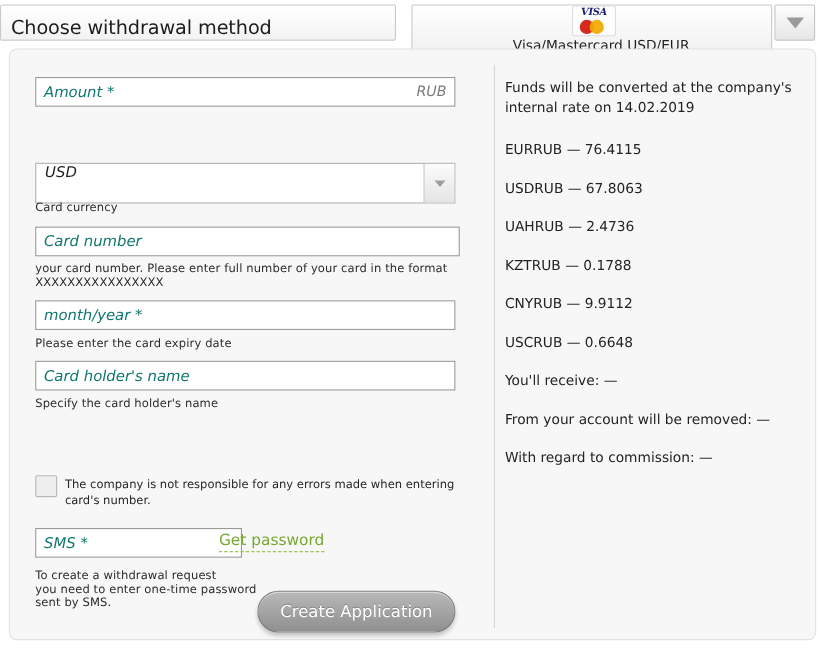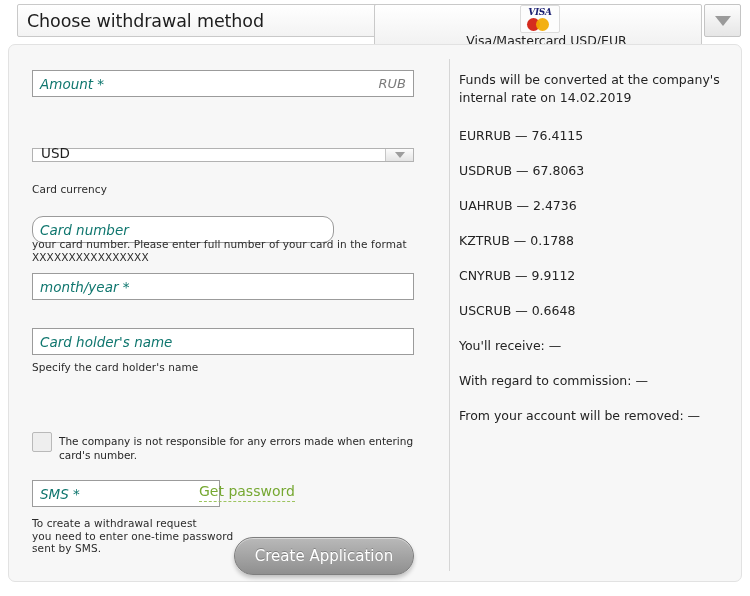--- a/index.html
+++ b/index.html
@@ -18,28 +18,28 @@
   
   .header {
     position: absolute;
     left: 0; top: 0;
     width: 750px;
     height: 44px;
     background: #ffffff;
   }
   .header-title-box {
     position: absolute;
-    left: 17px; top: 4px;
+    left: 0; top: 4px;
     width: 360px; height: 33px;
     background: linear-gradient(#ffffff, #f3f3f3);
     border: 1px solid #c9c9c9;
     border-radius: 2px;
     box-sizing: border-box;
     display: flex;
-    align-items: center;
+    align-items: flex-end;
     padding-left: 9px;
   }
   .header-title-text {
     font-size: 17.5px;
     color: #1d1d1d;
     letter-spacing: -0.1px;
     white-space: nowrap;
   }
   .header-method-box {
     position: absolute;
@@ -168,26 +168,27 @@
   }
   .helper {
     position: absolute;
     font-size: 10.5px;
     color: #2b2b2b;
     line-height: 12.5px;
     letter-spacing: 0.1px;
   }
   .selectbox {
     position: absolute;
-    height: 14px;
+    height: 37px;
     background: #ffffff;
     border: 1px solid #b2b2b2;
     box-sizing: border-box;
     display: flex;
-    align-items: flex-end;
+    align-items: flex-start;
+    font-style: italic;
   }
   .selectbox .val {
     font-size: 13.5px;
     color: #1f1f1f;
     padding-left: 8px;
   }
   .selectbox .arrowcell {
     margin-left: auto;
     width: 27px;
     height: 100%;
@@ -306,28 +307,29 @@
     </div>
 
     <div class="selectbox" style="left:8px; top:103px; width:382px;">
       <span class="val">USD</span>
       <span class="arrowcell">
         <span class="tri-down small"></span>
       </span>
     </div>
     <div class="helper" style="left:8px; top:138px;">Card currency</div>
 
-    <div class="field" style="left:8px; top:171px; width:302px;border-radius:11px;">
+    <div class="field" style="left:8px; top:161px; width:386px;">
       <span class="ph">Card number</span>
     </div>
     <div class="helper" style="left:8px; top:193px; width:390px;">your card number. Please enter full number of your card in the format XXXXXXXXXXXXXXXX</div>
 
     <div class="field" style="left:8px; top:228px; width:382px;">
       <span class="ph">month/year *</span>
     </div>
+    <div class="helper" style="left:8px; top:261px;">Please enter the card expiry date</div>
 
     <div class="field" style="left:8px; top:283px; width:382px;">
       <span class="ph">Card holder's name</span>
     </div>
     <div class="helper" style="left:8px; top:316px;">Specify the card holder's name</div>
 
     <div class="checkrow">
       <span class="checkbox-sq"></span>
       <div class="txt">The company is not responsible for any errors made when entering card's number.</div>
     </div>
@@ -351,18 +353,18 @@
     <div>
       <div class="right-line">EURRUB — 76.4115</div>
       <div class="right-line">USDRUB — 67.8063</div>
       <div class="right-line">UAHRUB — 2.4736</div>
       <div class="right-line">KZTRUB — 0.1788</div>
       <div class="right-line">CNYRUB — 9.9112</div>
       <div class="right-line">USCRUB — 0.6648</div>
     </div>
     <div>
       <div class="right-line">You'll receive: —</div>
+      <div class="right-line">From your account will be removed: —</div>
       <div class="right-line">With regard to commission: —</div>
-      <div class="right-line">From your account will be removed: —</div>
     </div>
   </div>
 
 </div>
 
 </body></html>

